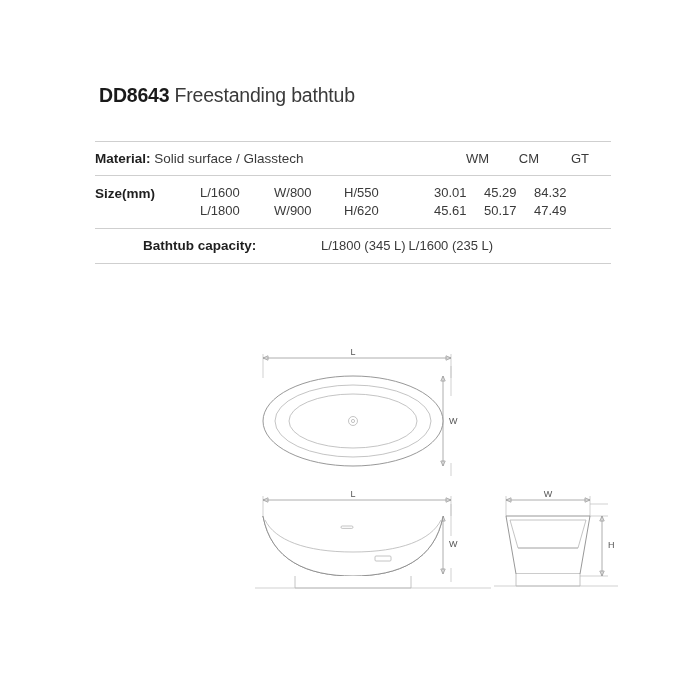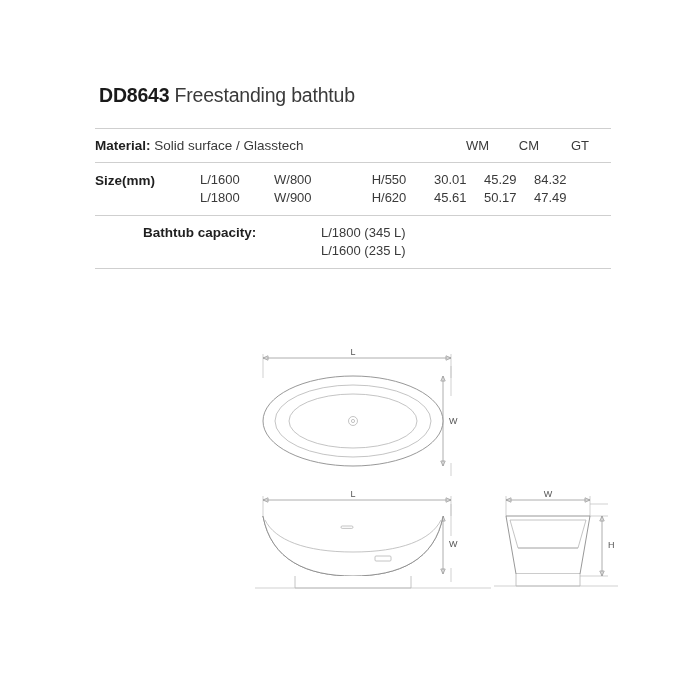--- a/index.html
+++ b/index.html
@@ -33,21 +33,21 @@
   }
   .title .name {
     font-weight: normal;
     color: #3a3a3a;
   }
 
   
   .spec {
     position: absolute;
     left: 95px;
-    top: 128px;
+    top: 141px;
     width: 516px;
   }
   .row {
     position: relative;
     border-top: 1px solid #cfcfcf;
   }
   .row.last {
     border-bottom: 1px solid #cfcfcf;
   }
   .row-inner {
@@ -88,29 +88,29 @@
     display: flex;
     flex-direction: column;
     gap: 3px;
     font-size: 13px;
     color: #3a3a3a;
   }
   .size-line { display: flex; }
   .size-line .c { display: inline-block; }
   .c-l { width: 74px; }
   .c-w { width: 70px; }
-  .c-h { width: 90px; text-align: center; }
+  .c-h { width: 90px; }
   .c-n { width: 50px; }
 
   
   .cap-row .row-inner { padding: 9px 0 10px 0; margin-left: 48px; }
   .cap-label { width: 178px; }
   .cap-vals {
     display: flex;
-    flex-direction: column;
+    flex-direction: row;
     gap: 3px;
     font-size: 13px;
     color: #3a3a3a;
   }
 
   
   .drawings {
     position: absolute;
     left: 0;
     top: 330px;

